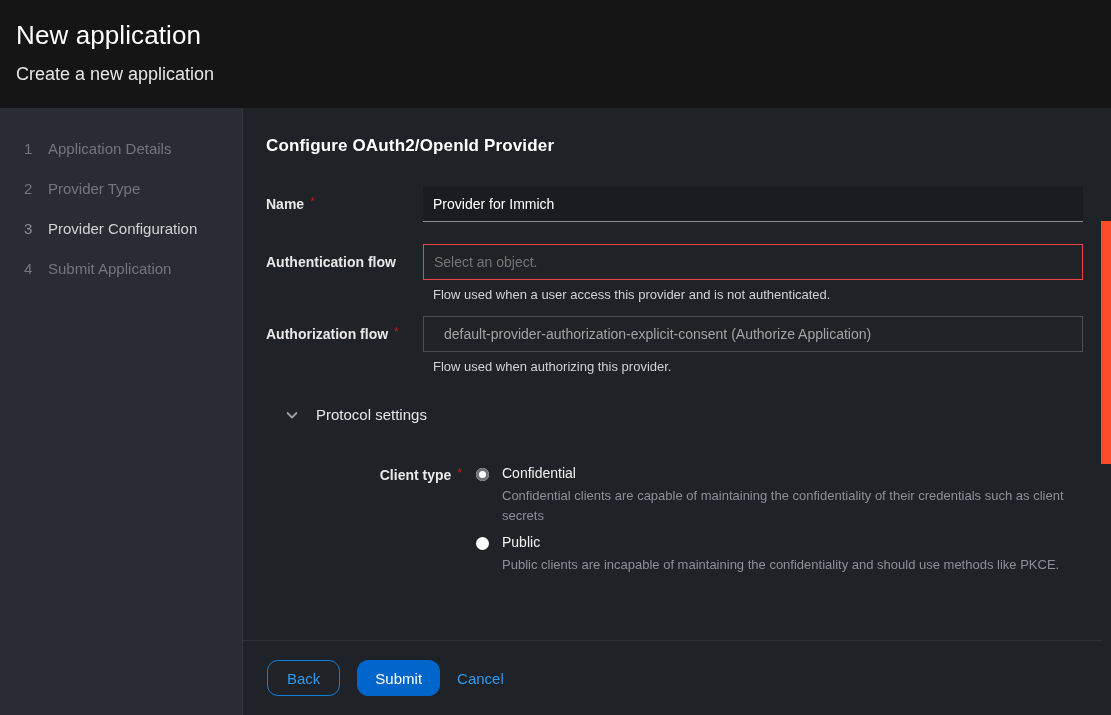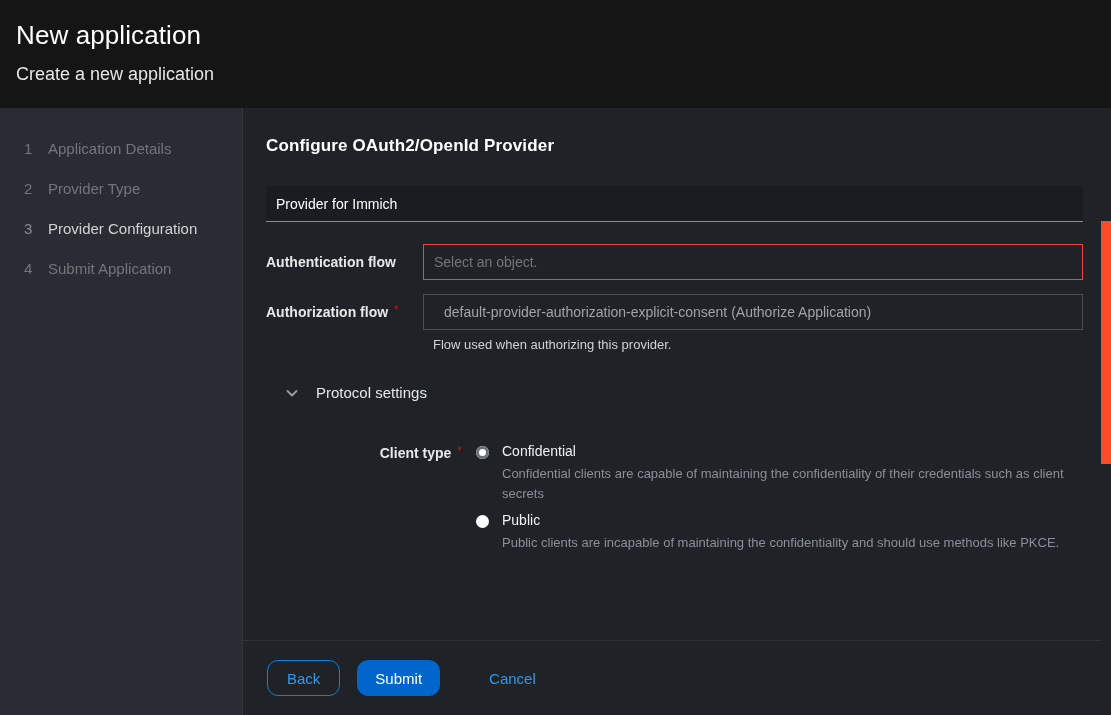--- a/index.html
+++ b/index.html
@@ -160,21 +160,21 @@
     height: 36px; padding: 0 19px;
     background: transparent;
     border: 1px solid #0d7fdc; color: #2b9af3;
   }
   .btn-primary {
     height: 36px; padding: 0 17px;
     background: #0066cc; border: 1px solid #0066cc; color: #ffffff;
   }
   .btn-link {
     background: none; border: 0; color: #2b9af3;
-    padding: 0; margin-left: 32px;
+    padding: 0; 
   }
 
   
   .scroll-track {
     position: absolute; right: 0; top: 108px;
     width: 10px; height: 607px;
     background: #1f2227;
   }
   .scroll-thumb {
     position: absolute; right: 0; top: 113px;
@@ -211,33 +211,37 @@
       <span class="step-label">Submit Application</span>
     </div>
   </div>
 
   <div class="content">
     <div class="content-inner">
 
       <div class="form-title">Configure OAuth2/OpenId Provider</div>
 
       <div class="field-row">
+        <div class="field-label-col">
+          <span class="field-label">Name</span><span class="req">*</span>
+        </div>
         <div class="field-control-col">
           <input class="text-input" type="text" value="Provider for Immich" style="">
         </div>
       </div>
 
       <div class="spacer-22"></div>
 
       <div class="field-row">
         <div class="field-label-col">
           <span class="field-label">Authentication flow</span>
         </div>
         <div class="field-control-col">
           <input class="select-input" type="text" placeholder="Select an object." style="">
+          <div class="helper">Flow used when a user access this provider and is not authenticated.</div>
         </div>
       </div>
 
       <div class="spacer-14"></div>
 
       <div class="field-row">
         <div class="field-label-col">
           <span class="field-label">Authorization flow</span><span class="req">*</span>
         </div>
         <div class="field-control-col">

